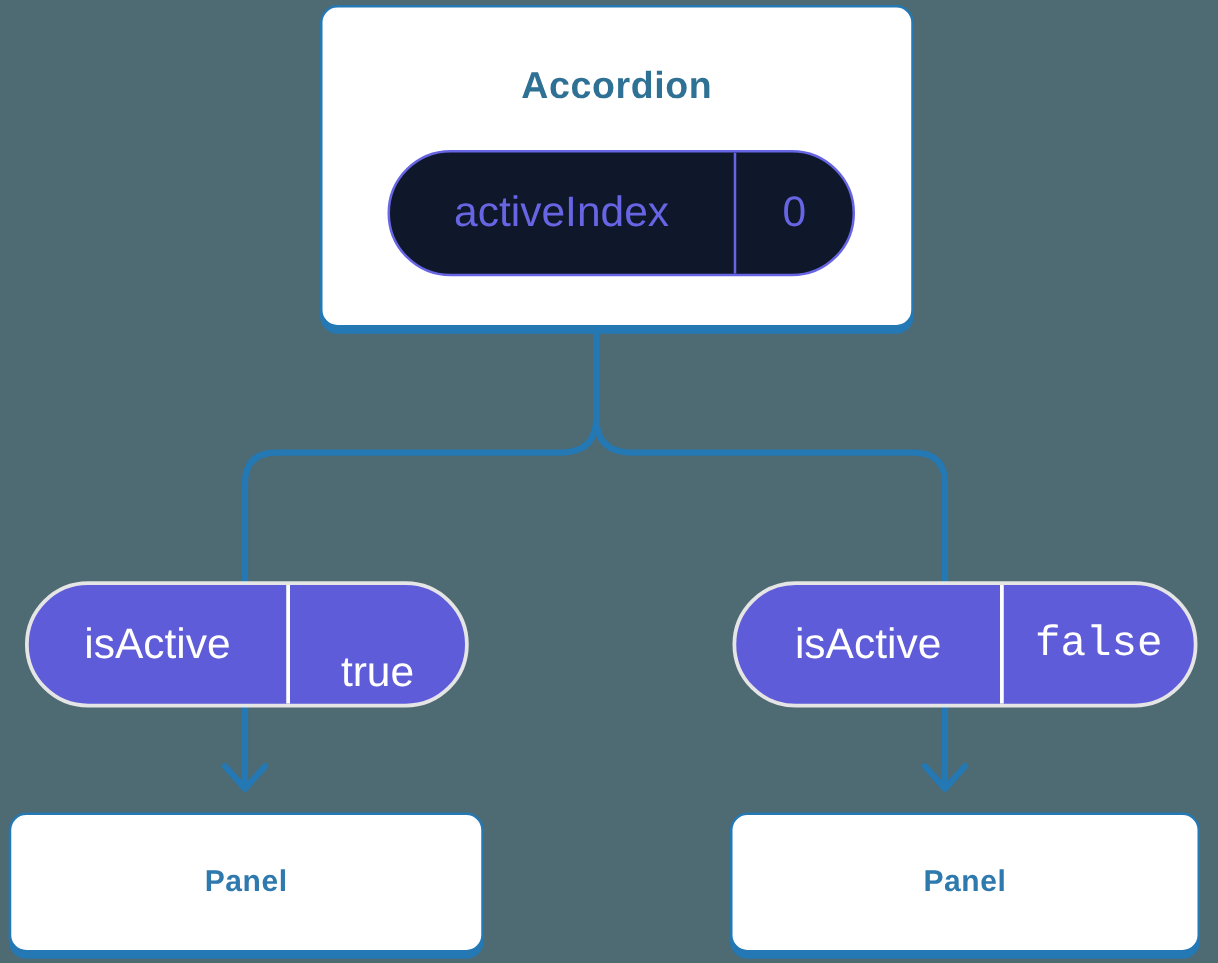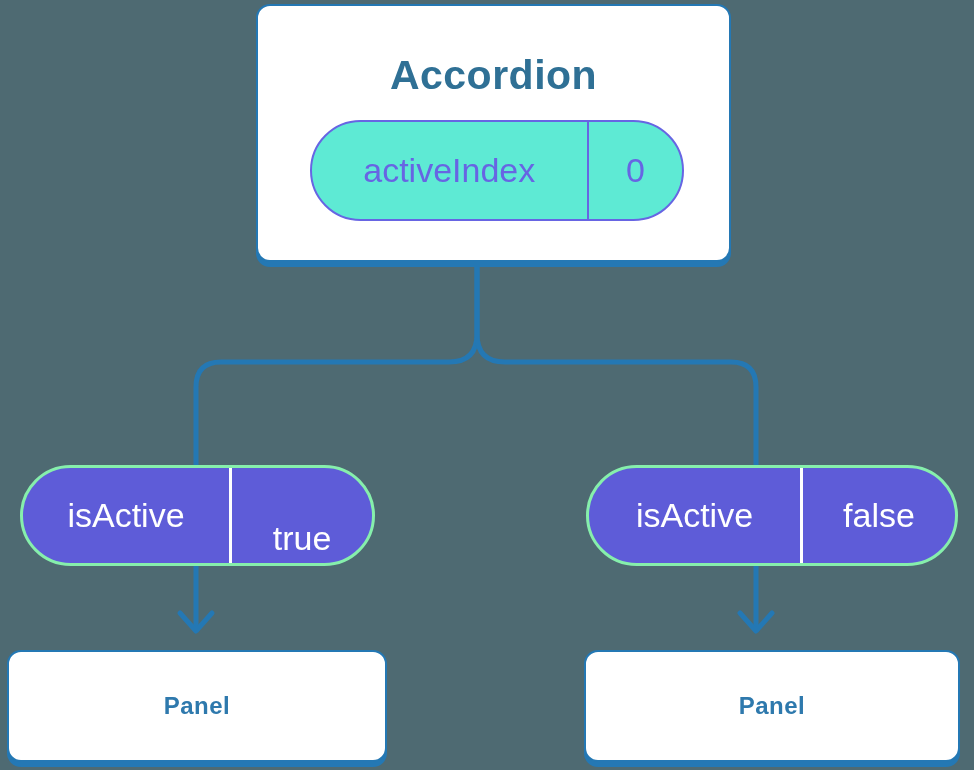--- a/index.html
+++ b/index.html
@@ -35,33 +35,33 @@
     box-shadow: 0 5px 0 var(--line-blue, #2478B4);
     box-sizing: border-box;
     z-index: 2;
   }
   .accordion-box { left: 256px; top: 4px; width: 475px; height: 258px; }
   .node-title {
     position: absolute;
     left: 0; right: 0;
     top: 46px;
     text-align: center;
-    font-size: 41px;
+    font-size: 30px;
     font-weight: 600;
     letter-spacing: 0.5px;
     color: var(--title-teal, #2F7095);
   }
   .state-pill {
     position: absolute;
     left: 52px; top: 114px;
     width: 374px; height: 101px;
     box-sizing: border-box;
     border: 2.5px solid var(--purple-stroke, #6765E3);
     border-radius: 999px;
-    background: #5eead4;
+    background: #0f172a;
     display: flex;
     align-items: stretch;
     overflow: hidden;
   }
   .state-pill .cell {
     display: flex;
     align-items: center;
     justify-content: center;
     font-size: 34px;
     font-weight: 500;
@@ -69,41 +69,41 @@
   }
   .state-pill .cell.name { flex: 1; }
   .state-pill .cell.value { width: 93px; }
   .state-pill .divider { width: 2.5px; background: var(--purple-stroke, #6765E3); }
 
   .prop-pill {
     position: absolute;
     height: 101px;
     box-sizing: border-box;
     background: var(--purple-fill, #5E5CD8);
-    border: 3px solid #86efac;
+    border: 3px solid #e5e5e5;
     border-radius: 999px;
     display: flex;
     align-items: stretch;
     overflow: hidden;
     z-index: 2;
   }
   .prop-pill .cell {
     display: flex;
     align-items: center;
     justify-content: center;
     font-size: 34px;
     font-weight: 500;
     color: #ffffff;
   }
   .prop-pill .cell.name { flex: 1; }
   .prop-pill .divider { width: 3px; background: #ffffff; }
   .prop-pill.left  { left: 20px;  top: 465px; width: 355px; }
   .prop-pill.left  .cell.value { width: 140px; margin-top: 46px; }
   .prop-pill.right { left: 586px; top: 465px; width: 372px; }
-  .prop-pill.right .cell.value { width: 152px; }
+  .prop-pill.right .cell.value { width: 152px; font-family: Liberation Mono, monospace; }
 
   .panel-box {
     display: flex;
     align-items: center;
     justify-content: center;
     font-size: 24px;
     font-weight: 600;
     letter-spacing: 0.5px;
     color: var(--panel-text, #2E79AD);
   }

